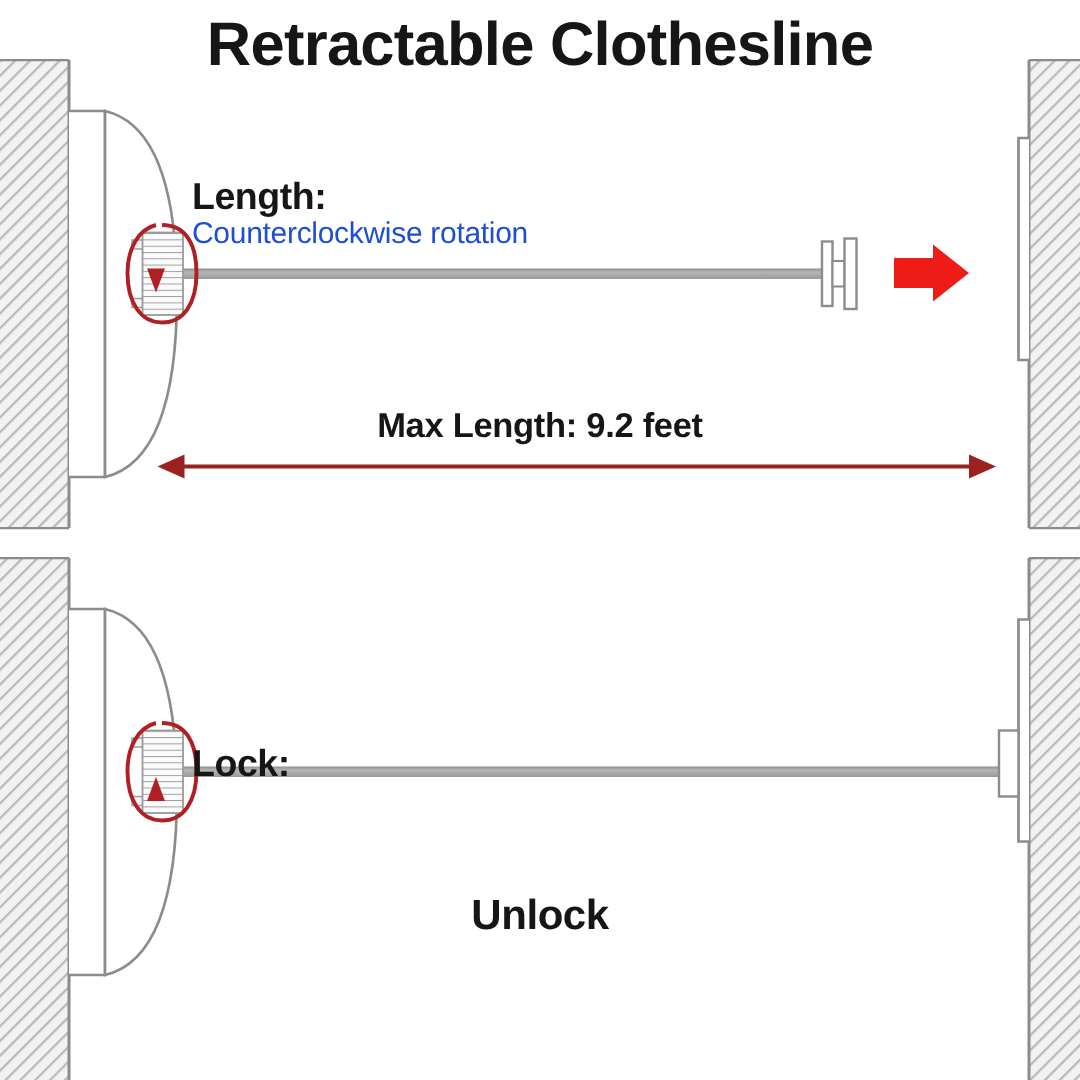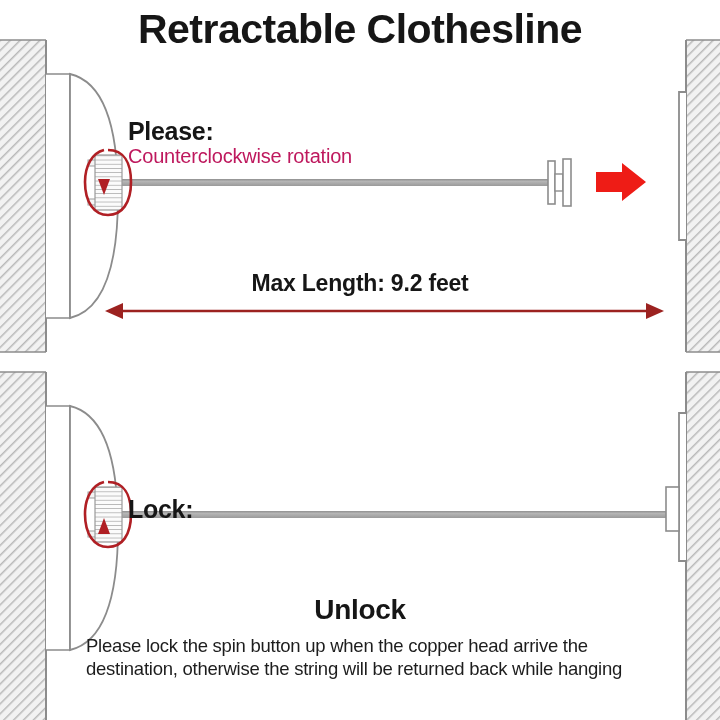--- a/index.html
+++ b/index.html
@@ -25,21 +25,21 @@
 
   
   .step-head{
     position:absolute;
     font-size:25px;font-weight:bold;color:#161616;
     letter-spacing:-0.3px;
     white-space:nowrap;
   }
   .step-sub{
     position:absolute;
-    font-size:20px;font-weight:normal;color:#be185d;
+    font-size:20px;font-weight:normal;color:#1d4ed8;
     letter-spacing:-0.2px;
     white-space:nowrap;
   }
 
   
   .dim-label{
     position:absolute;
     font-size:23px;font-weight:bold;color:#161616;
     white-space:nowrap;
     letter-spacing:-0.2px;
@@ -187,23 +187,22 @@
       <g>
         <path d="M686,413 L679,413 L679,561 L686,561" fill="#ffffff" stroke="#8c8c8c" stroke-width="1.8"></path>
       </g>
 
       <g>
         <rect x="666" y="487" width="13" height="44" fill="#ffffff" stroke="#8c8c8c" stroke-width="1.6"></rect>
       </g>
     </g>
   </svg>
 
-  <div class="step-head" style="left:128px;top:117px;">Please:</div>
+  <div class="step-head" style="left:128px;top:117px;">Length:</div>
   <div class="step-sub" style="left:128px;top:145px;">Counterclockwise rotation</div>
 
   <div class="dim-label" style="left:0;top:270px;width:720px;text-align:center;">Max Length:  9.2 feet</div>
 
   <div class="step-head" style="left:128px;top:447px;margin-top:48px;">Lock:</div>
 
   <div class="notice-title">Unlock</div>
-  <div class="notice-body">Please lock the spin button up when the copper head arrive the destination, otherwise the string will be returned back while hanging</div>
 
 </div>
 
 </body></html>

